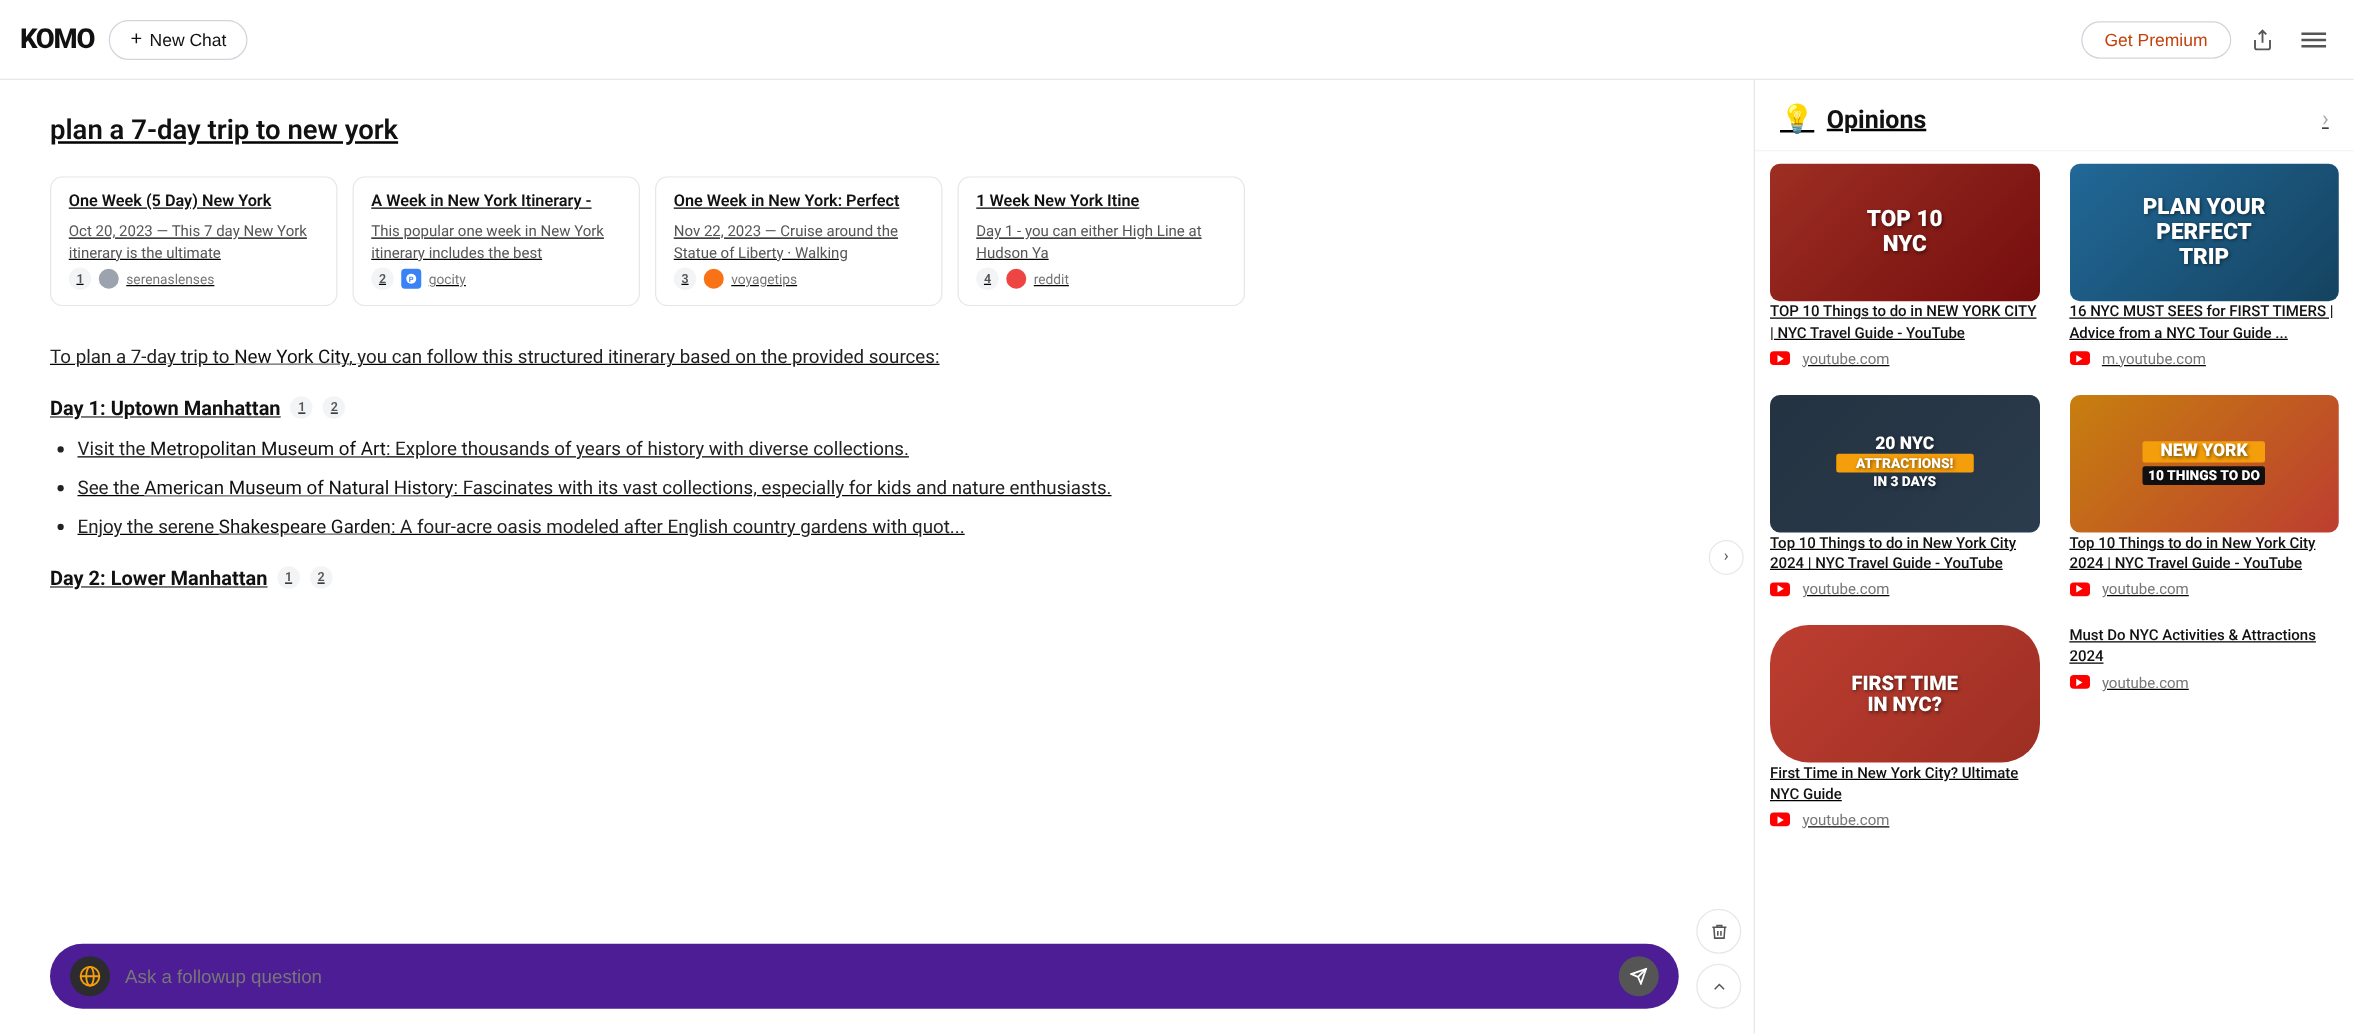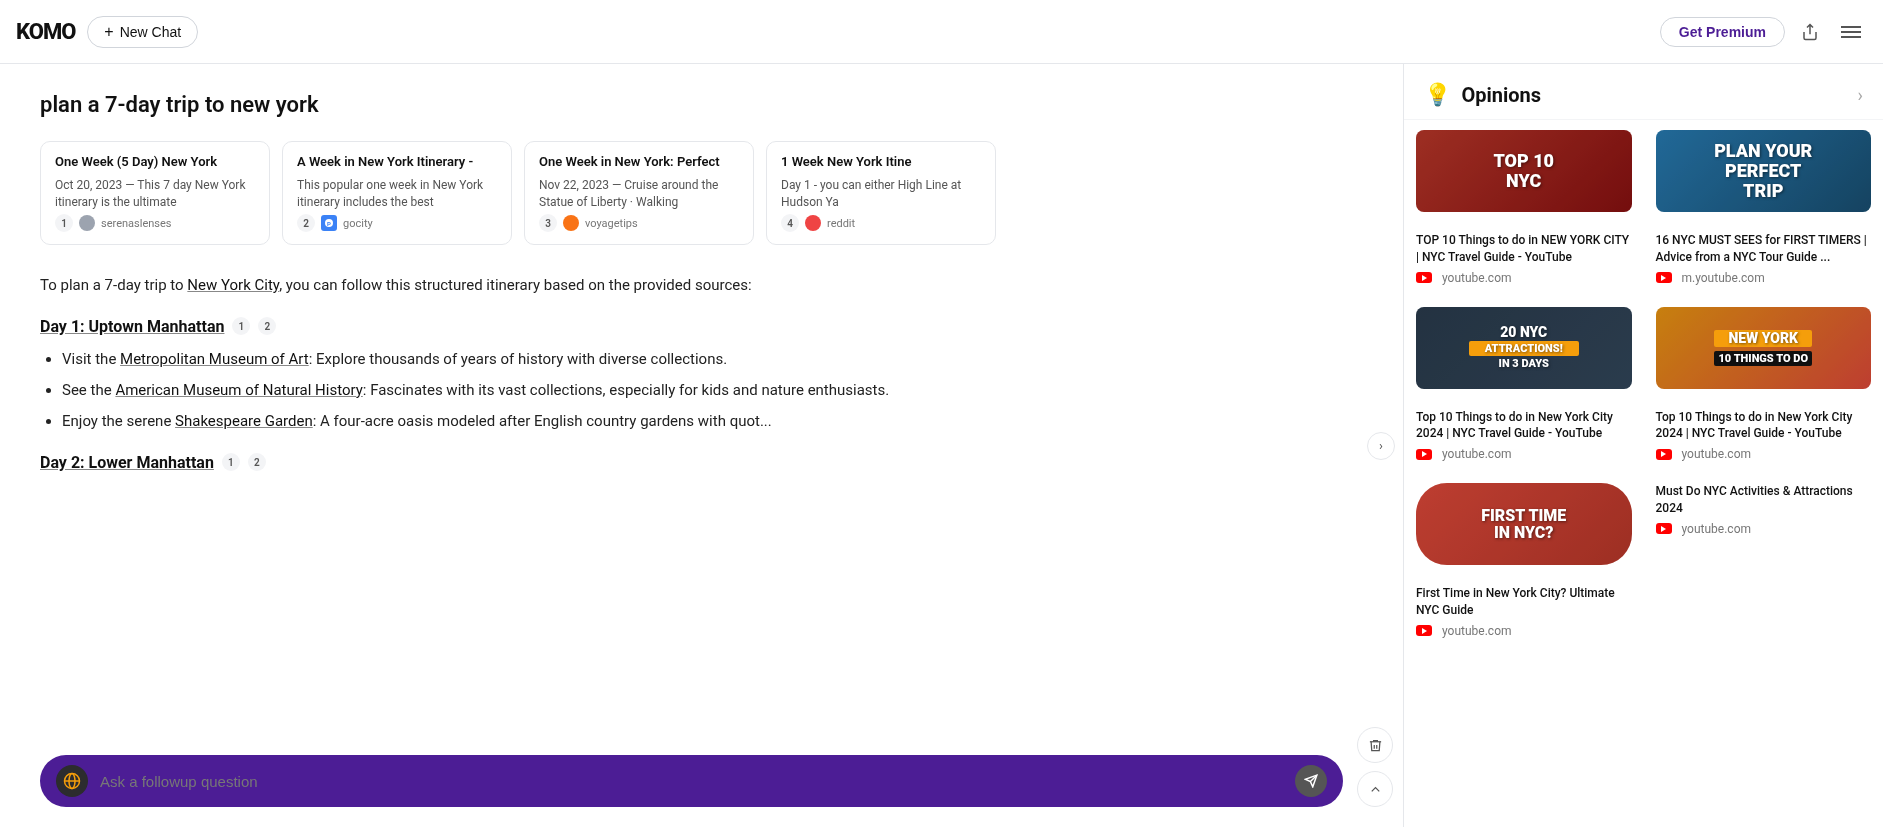--- a/index.html
+++ b/index.html
@@ -40,38 +40,38 @@
       align-items: center;
       gap: 10px;
     }
     .get-premium-btn {
       border: 1px solid #d1d5db;
       border-radius: 20px;
       padding: 6px 18px;
       font-size: 14px;
       cursor: pointer;
       background: #fff;
-      color: #4c1d95;
-      font-weight: bold;
+      color: #c2410c;
     }
     .icon-btn {
       background: none;
       border: none;
       cursor: pointer;
       padding: 6px;
       color: #555;
       font-size: 18px;
       display: flex; align-items: center; justify-content: center;
     }
 
     
     .main-layout {
       display: flex;
       flex: 1;
       overflow: hidden;
+      text-decoration: underline;
     }
 
     
     .left-panel {
       flex: 1;
       overflow-y: auto;
       padding: 28px 40px 100px 40px;
       position: relative;
     }
 
@@ -288,23 +288,23 @@
       grid-template-columns: 1fr 1fr;
       gap: 0;
       padding: 0;
     }
     .video-card {
       padding: 10px 12px 12px 12px;
       cursor: pointer;
     }
     .video-thumb {
       width: 100%;
-      height: 82px;
+      height: 110px;
       border-radius: 8px;
-      margin-bottom: 20px;
+      margin-bottom: 0;
       position: relative;
       overflow: hidden;
       display: flex;
       align-items: center;
       justify-content: center;
     }
     .video-thumb-text {
       color: #fff;
       font-weight: 900;
       font-size: 18px;

